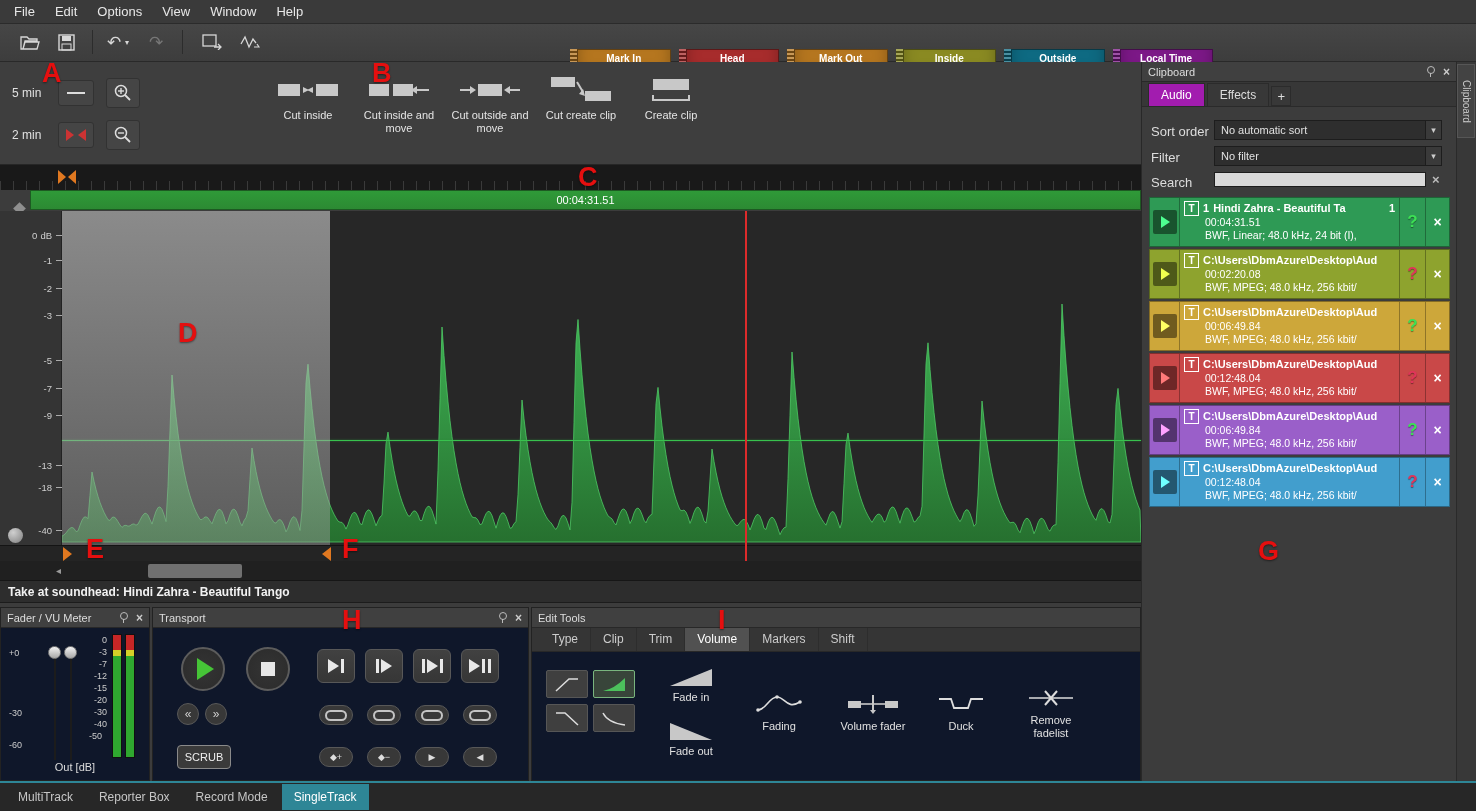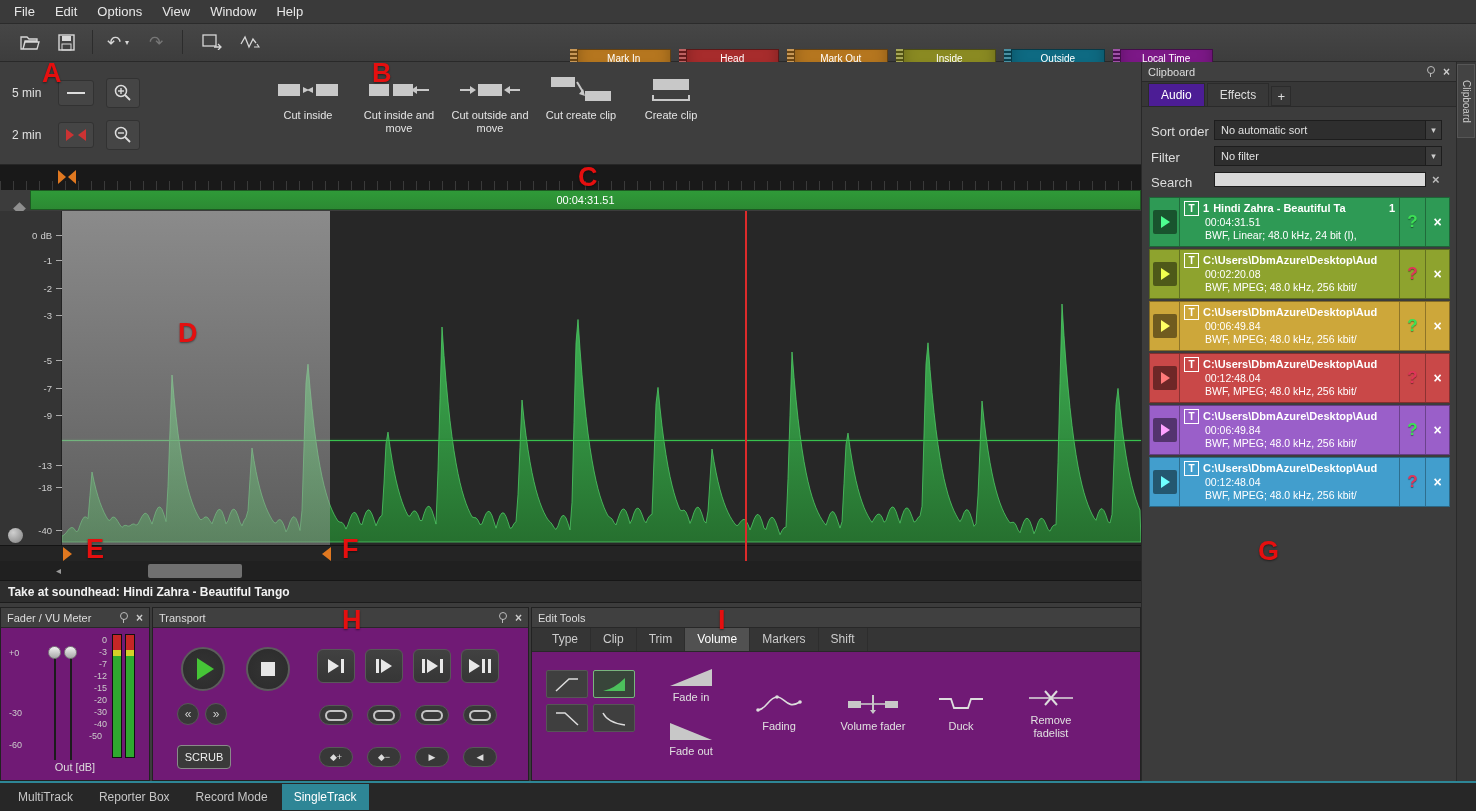--- a/index.html
+++ b/index.html
@@ -10,21 +10,21 @@
 .menu-item{padding:4px 10px;font-size:13px;color:#e8e8e8}
 
 .toolbar{position:absolute;left:0;top:24px;width:1476px;height:38px;background:linear-gradient(#464646,#3d3d3d);border-bottom:1px solid #292929}
 .tb-icon{position:absolute;top:4px;width:28px;height:28px;display:flex;align-items:center;justify-content:center;color:#d8d8d8}
 .tsep{position:absolute;top:6px;width:1px;height:24px;background:#2c2c2c}
 
 .timegroup{position:absolute;left:570px;top:25px;display:flex;gap:8px}
 .titem{display:flex}
 .grip{width:7px;height:36px;background-image:repeating-linear-gradient(0deg,rgba(0,0,0,.4) 0 2px,rgba(255,255,255,.25) 2px 4px)}
 .tbox{height:36px;min-width:93px;padding:2px 8px;display:flex;flex-direction:column;align-items:center;justify-content:center;border:1px solid rgba(0,0,0,.45);box-shadow:inset 0 -12px 14px rgba(0,0,0,.25)}
-.tbox .lbl{font-size:10px;font-weight:normal;color:#fff;line-height:12px}
+.tbox .lbl{font-size:10px;font-weight:bold;color:#fff;line-height:12px}
 .tbox .val{font-size:14px;font-weight:bold;color:#fff;line-height:16px}
 
 .zoomcut{position:absolute;left:0;top:62px;width:1141px;height:103px;background:#3e3e3e;border-bottom:1px solid #262626}
 .preset{position:absolute;font-size:12px;color:#e0e0e0}
 .flatbtn{position:absolute;background:#454545;border:1px solid #323232;border-radius:3px;display:flex;align-items:center;justify-content:center}
 .cutbtn{position:absolute;top:4px;width:90px;height:96px;display:flex;flex-direction:column;align-items:center;padding-top:8px;gap:5px;font-size:11px;color:#e4e4e4;text-align:center;line-height:13px}
 
 .ruler{position:absolute;left:0;top:165px;width:1141px;height:25px;background:#191919}
 .ruler .ticks{position:absolute;left:0;bottom:0;width:100%;height:9px;background:repeating-linear-gradient(90deg,#3a3a3a 0 1px,transparent 1px 13px)}
 .progress{position:absolute;left:30px;top:190px;width:1111px;height:20px;background:linear-gradient(#2f9a38,#2c8a33);border:1px solid #1d5a22;display:flex;align-items:center;justify-content:center;font-size:11px;color:#fff}
@@ -35,21 +35,21 @@
 .dbrow .tick{width:6px;height:1px;background:#aaa;margin-left:4px}
 .hline{position:absolute;left:62px;right:0;top:229px;height:1px;background:#38c24e;box-shadow:0 0 2px #2a8f3a;z-index:4}
 .selection{position:absolute;left:62px;top:0;width:268px;height:334px;background:linear-gradient(180deg,rgba(200,200,200,.62),rgba(150,150,150,.48));z-index:5}
 .playhead{position:absolute;left:745px;top:0;width:2px;height:350px;background:#dd2b2b;z-index:6}
 .markstrip{position:absolute;left:0;top:334px;width:1141px;height:16px;background:#242424;border-top:1px solid #141414}
 
 .hscroll{position:absolute;left:0;top:561px;width:1141px;height:20px;background:#202020;border-bottom:1px solid #161616}
 .hthumb{position:absolute;left:148px;top:3px;width:94px;height:14px;background:#707070;border-radius:2px}
 .statusbar{position:absolute;left:0;top:581px;width:1141px;height:22px;background:#2d2d2d;border-bottom:1px solid #1c1c1c;display:flex;align-items:center;padding-left:8px;font-weight:bold;font-size:12px;color:#f2f2f2}
 
-.panel{position:absolute;background:#701a75;border:1px solid #222}
+.panel{position:absolute;background:#0f172a;border:1px solid #222}
 .phdr{height:20px;display:flex;align-items:center;padding:0 6px;background:#404040;border-bottom:1px solid #282828;font-size:11px;color:#ddd}
 .phdr .sp{flex:1}
 .pin{position:relative;width:11px;height:11px;margin-left:8px}
 .pin::before{content:"";position:absolute;left:2px;top:0;width:6px;height:6px;border:1.5px solid #bbb;border-radius:50%}
 .pin::after{content:"";position:absolute;left:5px;top:7px;width:1.5px;height:4px;background:#bbb}
 .xbtn{margin-left:7px;color:#ccc;font-weight:bold;font-size:12px;line-height:12px}
 
 .circ{position:absolute;border-radius:50%;background:radial-gradient(#343434,#2b2b2b);border:2px solid #5c5c5c;display:flex;align-items:center;justify-content:center}
 .tbtn{position:absolute;width:38px;height:34px;background:linear-gradient(#414141,#363636);border:1px solid #585858;border-radius:6px;display:flex;align-items:center;justify-content:center;gap:2px}
 .tri{width:0;height:0;border-top:7px solid transparent;border-bottom:7px solid transparent;border-left:11px solid #e8e8e8}
@@ -67,21 +67,21 @@
 .toolbig{position:absolute;display:flex;flex-direction:column;align-items:center;justify-content:center;gap:5px;font-size:11px;color:#e0e0e0;text-align:center;line-height:13px}
 
 .fscale{position:absolute;font-size:9px;color:#ccc}
 .ftrack{position:absolute;width:2px;background:#1c1c1c}
 .fknob{position:absolute;width:13px;height:13px;border-radius:50%;background:linear-gradient(#f2f2f2,#a8a8a8);border:1px solid #808080}
 .meterbar{position:absolute;width:10px;background:linear-gradient(to bottom,#c62626 0 12%,#d5d028 12% 17%,#2fa82f 17% 100%);border:1px solid #101010}
 
 .clip{position:absolute;left:1141px;top:62px;width:315px;height:719px;background:#3c3c3c;border-left:1px solid #282828}
 .ctabrow{position:absolute;left:0;top:20px;width:100%;height:25px;background:#373737;border-bottom:1px solid #2a2a2a;display:flex;align-items:flex-end;padding-left:6px;gap:2px}
 .ctab{padding:4px 12px;font-size:12px;color:#ddd;background:#383838;border:1px solid #2b2b2b;border-bottom:none}
-.ctab.active{background:#4c1d95;color:#fff}
+.ctab.active{background:#a21caf;color:#fff}
 .cplus{width:20px;height:20px;background:#383838;border:1px solid #2b2b2b;display:flex;align-items:center;justify-content:center;color:#ddd;font-size:13px}
 .crow{position:absolute;left:9px;font-size:13px;color:#ddd}
 .dropdown{position:absolute;height:20px;background:#2e2e2e;border:1px solid #1d1d1d;display:flex;align-items:center;font-size:11px;color:#e0e0e0;padding-left:6px}
 .dropdown .caret{margin-left:auto;width:16px;height:100%;display:flex;align-items:center;justify-content:center;background:#3a3a3a;border-left:1px solid #1d1d1d;font-size:9px;color:#ccc}
 .searchin{position:absolute;height:15px;background:#d9d9d9;border:1px solid #1d1d1d;font-size:11px;padding:0 4px;color:#222}
 .entry{position:absolute;left:7px;width:301px;height:50px;display:flex;border:1px solid rgba(0,0,0,.35);color:#fff}
 .pbtn{width:30px;display:flex;align-items:center;justify-content:center;border-right:1px solid rgba(0,0,0,.3)}
 .psq{width:24px;height:24px;background:rgba(0,0,0,.45);border-radius:2px;display:flex;align-items:center;justify-content:center}
 .ptri{width:0;height:0;border-top:6px solid transparent;border-bottom:6px solid transparent;border-left:9px solid currentColor;filter:brightness(1.7);margin-left:2px}
 .etext{flex:1;padding:3px 4px 0 4px;overflow:hidden}

